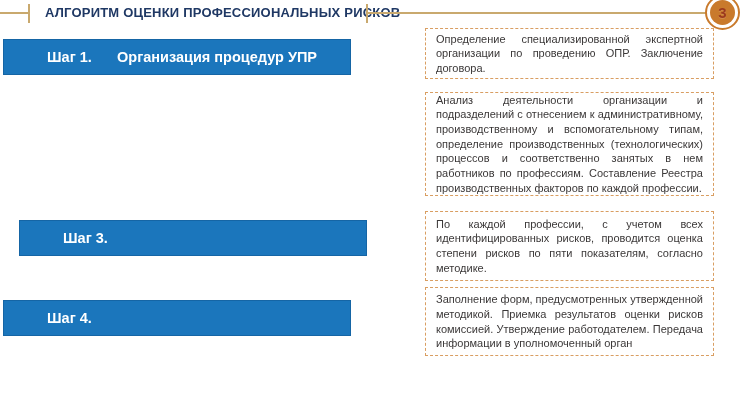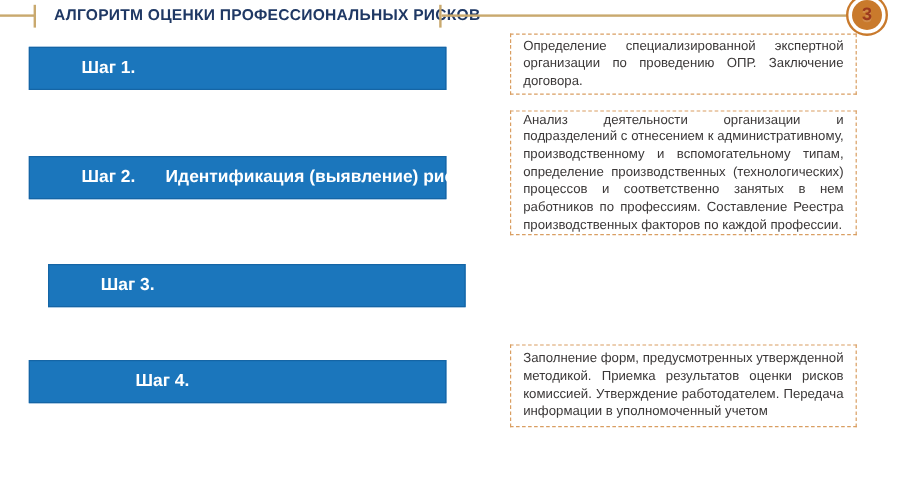--- a/index.html
+++ b/index.html
@@ -50,38 +50,38 @@
     font-weight: bold;
     display: flex;
     align-items: center;
     justify-content: center;
     text-shadow: 0 1px 0 rgba(255,255,255,0.15);
   }
 
   
   .step-bar {
     position: absolute;
-    left: 24px;
+    left: 3px;
     width: 348px;
     height: 36px;
     background: #1B76BC;
     border: 1px solid #1565A5;
     box-sizing: border-box;
     display: flex;
     align-items: center;
     color: #ffffff;
     font-weight: bold;
     font-size: 14.5px;
   }
   .step-num { margin-left: 43px; width: 70px; flex: 0 0 auto; }
   .step-label { white-space: nowrap; }
   .bar-1 { top: 39px; }
   .bar-2 { top: 130px; }
   .bar-3 { top: 220px; margin-left: 16px; }
-  .bar-4 { top: 300px; padding-left: 45px; }
+  .bar-4 { top: 300px; }
 
   
   .desc-box {
     position: absolute;
     left: 425px;
     width: 289px;
     box-sizing: border-box;
     border: 1px dashed #D99E62;
     display: flex;
     align-items: center;
@@ -110,37 +110,37 @@
   <span class="header-rule vtick-left"></span>
   <h1 class="page-title">АЛГОРИТМ ОЦЕНКИ ПРОФЕССИОНАЛЬНЫХ РИСКОВ</h1>
   <span class="header-rule vtick-right"></span>
   <span class="header-rule hline-right"></span>
 
   <div class="page-num-ring"></div>
   <div class="page-num-badge">3</div>
 
   <div class="step-bar bar-1">
     <span class="step-num">Шаг 1.</span>
+    <span class="step-label">Организация процедур УПР</span>
   </div>
   <div class="desc-box box-1">
     <p class="desc-text">Определение специализированной экспертной организации по проведению ОПР. Заключение договора.</p>
   </div>
 
-  <div class="step-bar bar-2">
-    <span class="step-num">Шаг 2.</span>
-    <span class="step-label">Идентификация (выявление) рисков</span>
-  </div>
   <div class="desc-box box-2">
     <p class="desc-text">Анализ деятельности организации и подразделений с отнесением к административному, производственному и вспомогательному типам, определение производственных (технологических) процессов и соответственно занятых в нем работников по профессиям. Составление Реестра производственных факторов по каждой профессии.</p>
   </div>
 
   <div class="step-bar bar-3">
     <span class="step-num">Шаг 3.</span>
   </div>
+  <div class="desc-box box-3">
+    <p class="desc-text">По каждой профессии, с учетом всех идентифицированных рисков, проводится оценка степени рисков по пяти показателям, согласно методике.</p>
+  </div>
 
   <div class="step-bar bar-4">
     <span class="step-num">Шаг 4.</span>
   </div>
   <div class="desc-box box-4">
-    <p class="desc-text">Заполнение форм, предусмотренных утвержденной методикой. Приемка результатов оценки рисков комиссией. Утверждение работодателем. Передача информации в уполномоченный учетом</p>
+    <p class="desc-text">Заполнение форм, предусмотренных утвержденной методикой. Приемка результатов оценки рисков комиссией. Утверждение работодателем. Передача информации в уполномоченный орган</p>
   </div>
 
 </div>
 
 </body></html>

